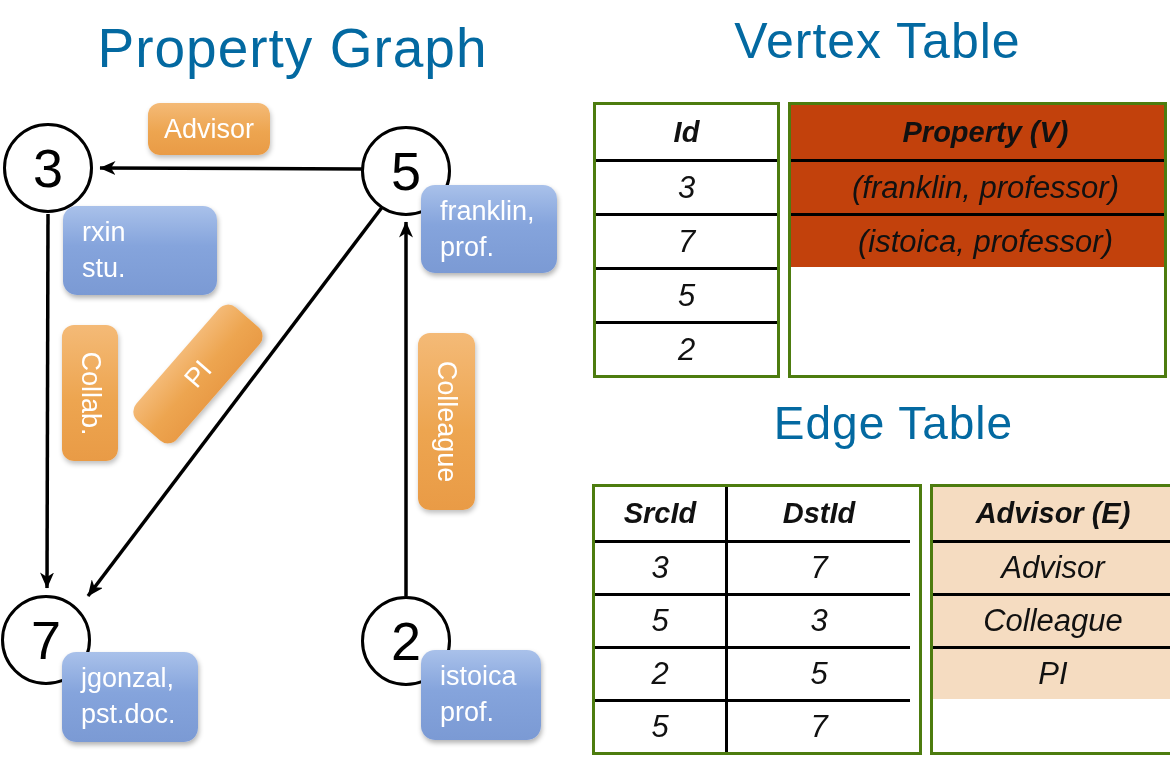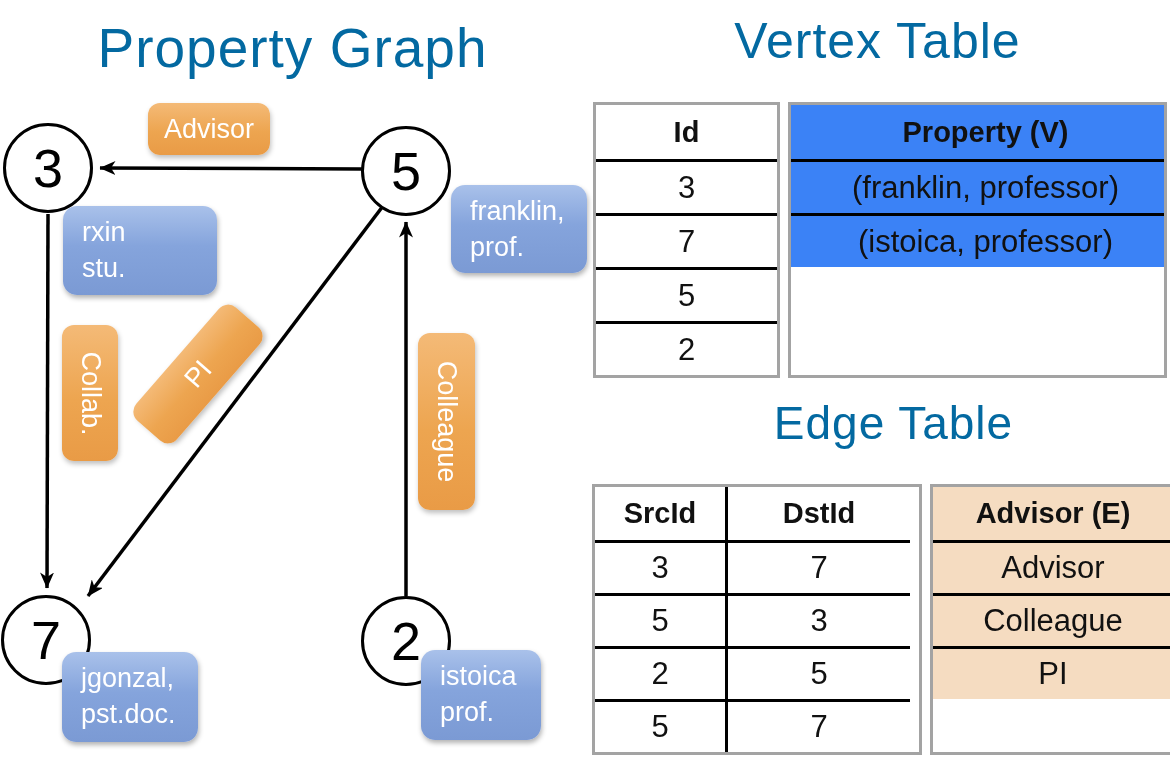--- a/index.html
+++ b/index.html
@@ -28,52 +28,52 @@
   #node-7{left:1px;top:595px;}
   #node-2{left:361px;top:596px;}
 
   .vbox{
     position:absolute;z-index:4;box-sizing:border-box;border-radius:14px;
     background:linear-gradient(180deg,#a9c1ea 0%,#85a4dc 45%,#7b9ad4 100%);
     box-shadow:1px 3px 5px rgba(0,0,0,.3);
     color:#fff;font-size:27px;line-height:1.33;padding:9px 6px 0 19px;text-align:left;
   }
   #vbox-rxin{left:63px;top:184px;width:154px;height:89px;margin-top:22px;}
-  #vbox-franklin{left:421px;top:185px;width:136px;height:88px;margin-left:30px;}
+  #vbox-franklin{left:421px;top:185px;width:136px;height:88px;}
   #vbox-jgonzal{left:62px;top:652px;width:136px;height:90px;}
   #vbox-istoica{left:421px;top:650px;width:120px;height:90px;}
 
   .ebox{
     position:absolute;z-index:3;box-sizing:border-box;border-radius:12px;
     background:linear-gradient(180deg,#f4ba77 0%,#eda550 55%,#e99b46 100%);
     box-shadow:1px 3px 5px rgba(0,0,0,.25);
     color:#fff;font-size:27px;display:flex;align-items:center;justify-content:center;
   }
   #ebox-advisor{left:148px;top:103px;width:122px;height:52px;}
   #ebox-collab{left:62px;top:325px;width:56px;height:136px;}
   #ebox-pi{left:123px;top:347px;width:150px;height:54px;transform:rotate(-49deg);}
   #ebox-colleague{left:418px;top:333px;width:57px;height:177px;}
   .rot90{transform:rotate(90deg);white-space:nowrap;}
 
   
   .tbl{position:absolute;display:flex;gap:8px;}
   #vertex-table{left:593px;top:102px;}
   #edge-table{left:592px;top:484px;}
-  .tcol{box-sizing:border-box;border:3px solid #a3a3a3;background:#fff;}
+  .tcol{box-sizing:border-box;border:3px solid #4d7c0f;background:#fff;font-style:italic;}
   .cell{
     box-sizing:border-box;display:flex;align-items:center;justify-content:center;
     border-top:3px solid #000;font-size:31px;color:#111;white-space:nowrap;
   }
   .row-first{border-top:none;}
   .hdr{font-weight:bold;font-size:29px;}
   
   .vt-id{width:187px;}
   .vt-prop{width:379px;}
   .vt-cell{height:54px;}
-  .blue-fill{background:#3b82f6;padding-left:16px;}
+  .blue-fill{background:#c2410c;padding-left:16px;}
   
   .et-left{width:330px;display:grid;grid-template-columns:130px 185px;}
   .et-prop{width:246px;}
   .et-cell{height:53px;}
   .col-div{border-left:3px solid #000;}
   .tan-fill{background:#f5dcc1;}
 </style>
 </head>
 <body>
 

